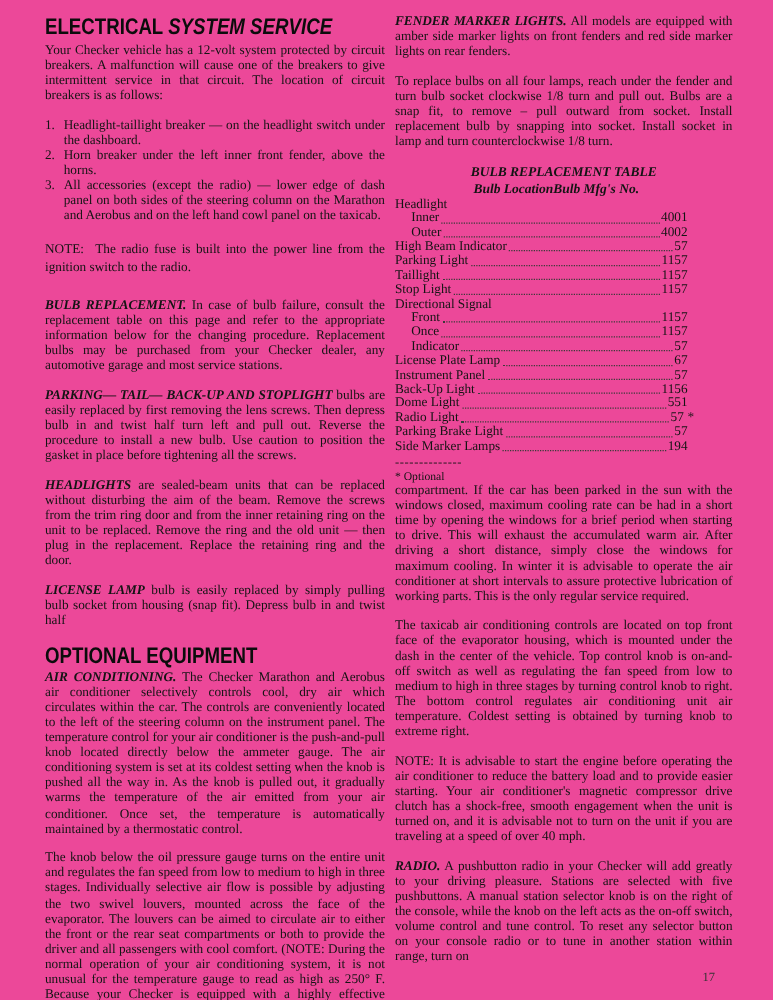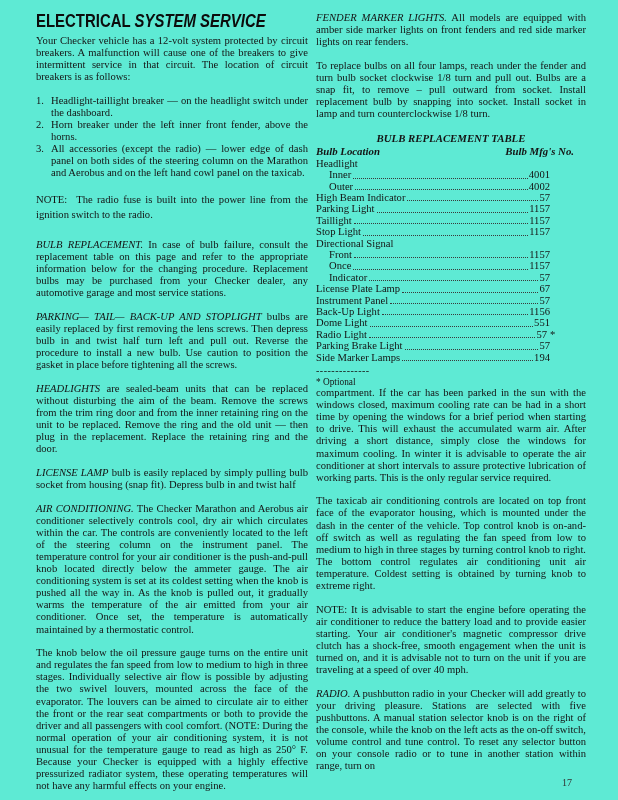--- a/index.html
+++ b/index.html
@@ -1,43 +1,43 @@
 <!DOCTYPE html>
 <html><head>
 <meta charset="utf-8">
 <style>
   html,body { margin:0; padding:0; background:#e8e8e8; }
   .sheet {
     position:relative; width:618px; height:800px; margin:0 auto;
-    background:#5eead4; overflow:hidden; color:#141414;
+    background:#ec4899; overflow:hidden; color:#141414;
     font-family:"Liberation Serif", serif;
   }
   .col { position:absolute; top:12px; }
   .col-left  { left:36px;  width:272px; }
   .col-right { left:316px; width:270px; }
 
   p.body { margin:0 0 11.5px; font-size:10.6px; line-height:12.1px; text-align:justify; }
-  .lead { font-weight:normal; font-style:italic; }
+  .lead { font-weight:bold; font-style:italic; }
 
   h1, h2 { margin:0 0 4px; font-family:"Liberation Sans", sans-serif; font-weight:bold;
            font-size:18px; line-height:19px; white-space:nowrap; color:#0c0c0c; }
   h2 { margin:4px 0 3px; }
   .squeeze { display:inline-block; transform:scaleX(0.83); transform-origin:0 50%; }
 
   .list { margin:0 0 12px; }
   .li { display:flex; margin:0; }
   .li-num  { flex:none; width:15px; font-size:10.6px; line-height:12.1px; }
   .li-text { flex:1; font-size:10.6px; line-height:12.1px; text-align:justify; }
 
   .note-p { margin:2px 0 17px; font-size:10.6px; line-height:15.2px; text-align:justify; }
   .note-label { margin-right:9px; }
 
   .btable { margin:2px 0 0; }
   .ttitle { text-align:center; font-weight:bold; font-style:italic; font-size:10.8px; margin:2px 0 1px; }
-  .thead  { display:flex; justify-content:space-between; font-weight:bold; font-style:italic;
+  .thead  { display:flex; justify-content:center; font-weight:bold; font-style:italic;
             font-size:10.8px; line-height:13px; padding-right:12px; }
   .trow   { display:flex; align-items:flex-end; font-size:10.6px; line-height:11.4px; padding-right:36px; }
   .trow.indent .tlabel { padding-left:13px; }
   .tlabel { flex:none; white-space:nowrap; }
   .leader { flex:1; border-bottom:1px dotted #3a3a3a; margin:0 1px 2px 2px; min-width:6px; }
   .tvalue { flex:none; }
   .tsuffix{ flex:none; width:0; white-space:nowrap; padding-left:3px; }
 
   .fnrule { font-size:10px; line-height:7px; letter-spacing:0.5px; margin-top:4px; }
   .fnote  { font-size:9.3px; margin:3px 0 0; }
@@ -74,20 +74,21 @@
     <p class="note-p"><span class="note-label">NOTE:</span><span>The radio fuse is built into the power line from the ignition switch to the radio.</span></p>
 
     <p class="body"><span class="lead">BULB REPLACEMENT.</span> <span>In case of bulb failure, consult the replacement table on this page and refer to the appropriate information below for the changing procedure. Replacement bulbs may be purchased from your Checker dealer, any automotive garage and most service stations.</span></p>
 
     <p class="body"><span class="lead">PARKING— TAIL— BACK-UP AND STOPLIGHT</span> <span>bulbs are easily replaced by first removing the lens screws. Then depress bulb in and twist half turn left and pull out. Reverse the procedure to install a new bulb. Use caution to position the gasket in place before tightening all the screws.</span></p>
 
     <p class="body"><span class="lead">HEADLIGHTS</span> <span>are sealed-beam units that can be replaced without disturbing the aim of the beam. Remove the screws from the trim ring door and from the inner retaining ring on the unit to be replaced. Remove the ring and the old unit — then plug in the replacement. Replace the retaining ring and the door.</span></p>
 
     <p class="body"><span class="lead">LICENSE LAMP</span> <span>bulb is easily replaced by simply pulling bulb socket from housing (snap fit). Depress bulb in and twist half</span></p>
 
+    <h2><span class="squeeze">OPTIONAL EQUIPMENT</span></h2>
 
     <p class="body"><span class="lead">AIR CONDITIONING.</span> <span>The Checker Marathon and Aerobus air conditioner selectively controls cool, dry air which circulates within the car. The controls are conveniently located to the left of the steering column on the instrument panel. The temperature control for your air conditioner is the push-and-pull knob located directly below the ammeter gauge. The air conditioning system is set at its coldest setting when the knob is pushed all the way in. As the knob is pulled out, it gradually warms the temperature of the air emitted from your air conditioner. Once set, the temperature is automatically maintained by a thermostatic control.</span></p>
 
     <p class="body">The knob below the oil pressure gauge turns on the entire unit and regulates the fan speed from low to medium to high in three stages. Individually selective air flow is possible by adjusting the two swivel louvers, mounted across the face of the evaporator. The louvers can be aimed to circulate air to either the front or the rear seat compartments or both to provide the driver and all passengers with cool comfort. (NOTE: During the normal operation of your air conditioning system, it is not unusual for the temperature gauge to read as high as 250° F. Because your Checker is equipped with a highly effective pressurized radiator system, these operating temperatures will not have any harmful effects on your engine.</p>
 
   </div>
 
   <div class="col col-right">
 
 

